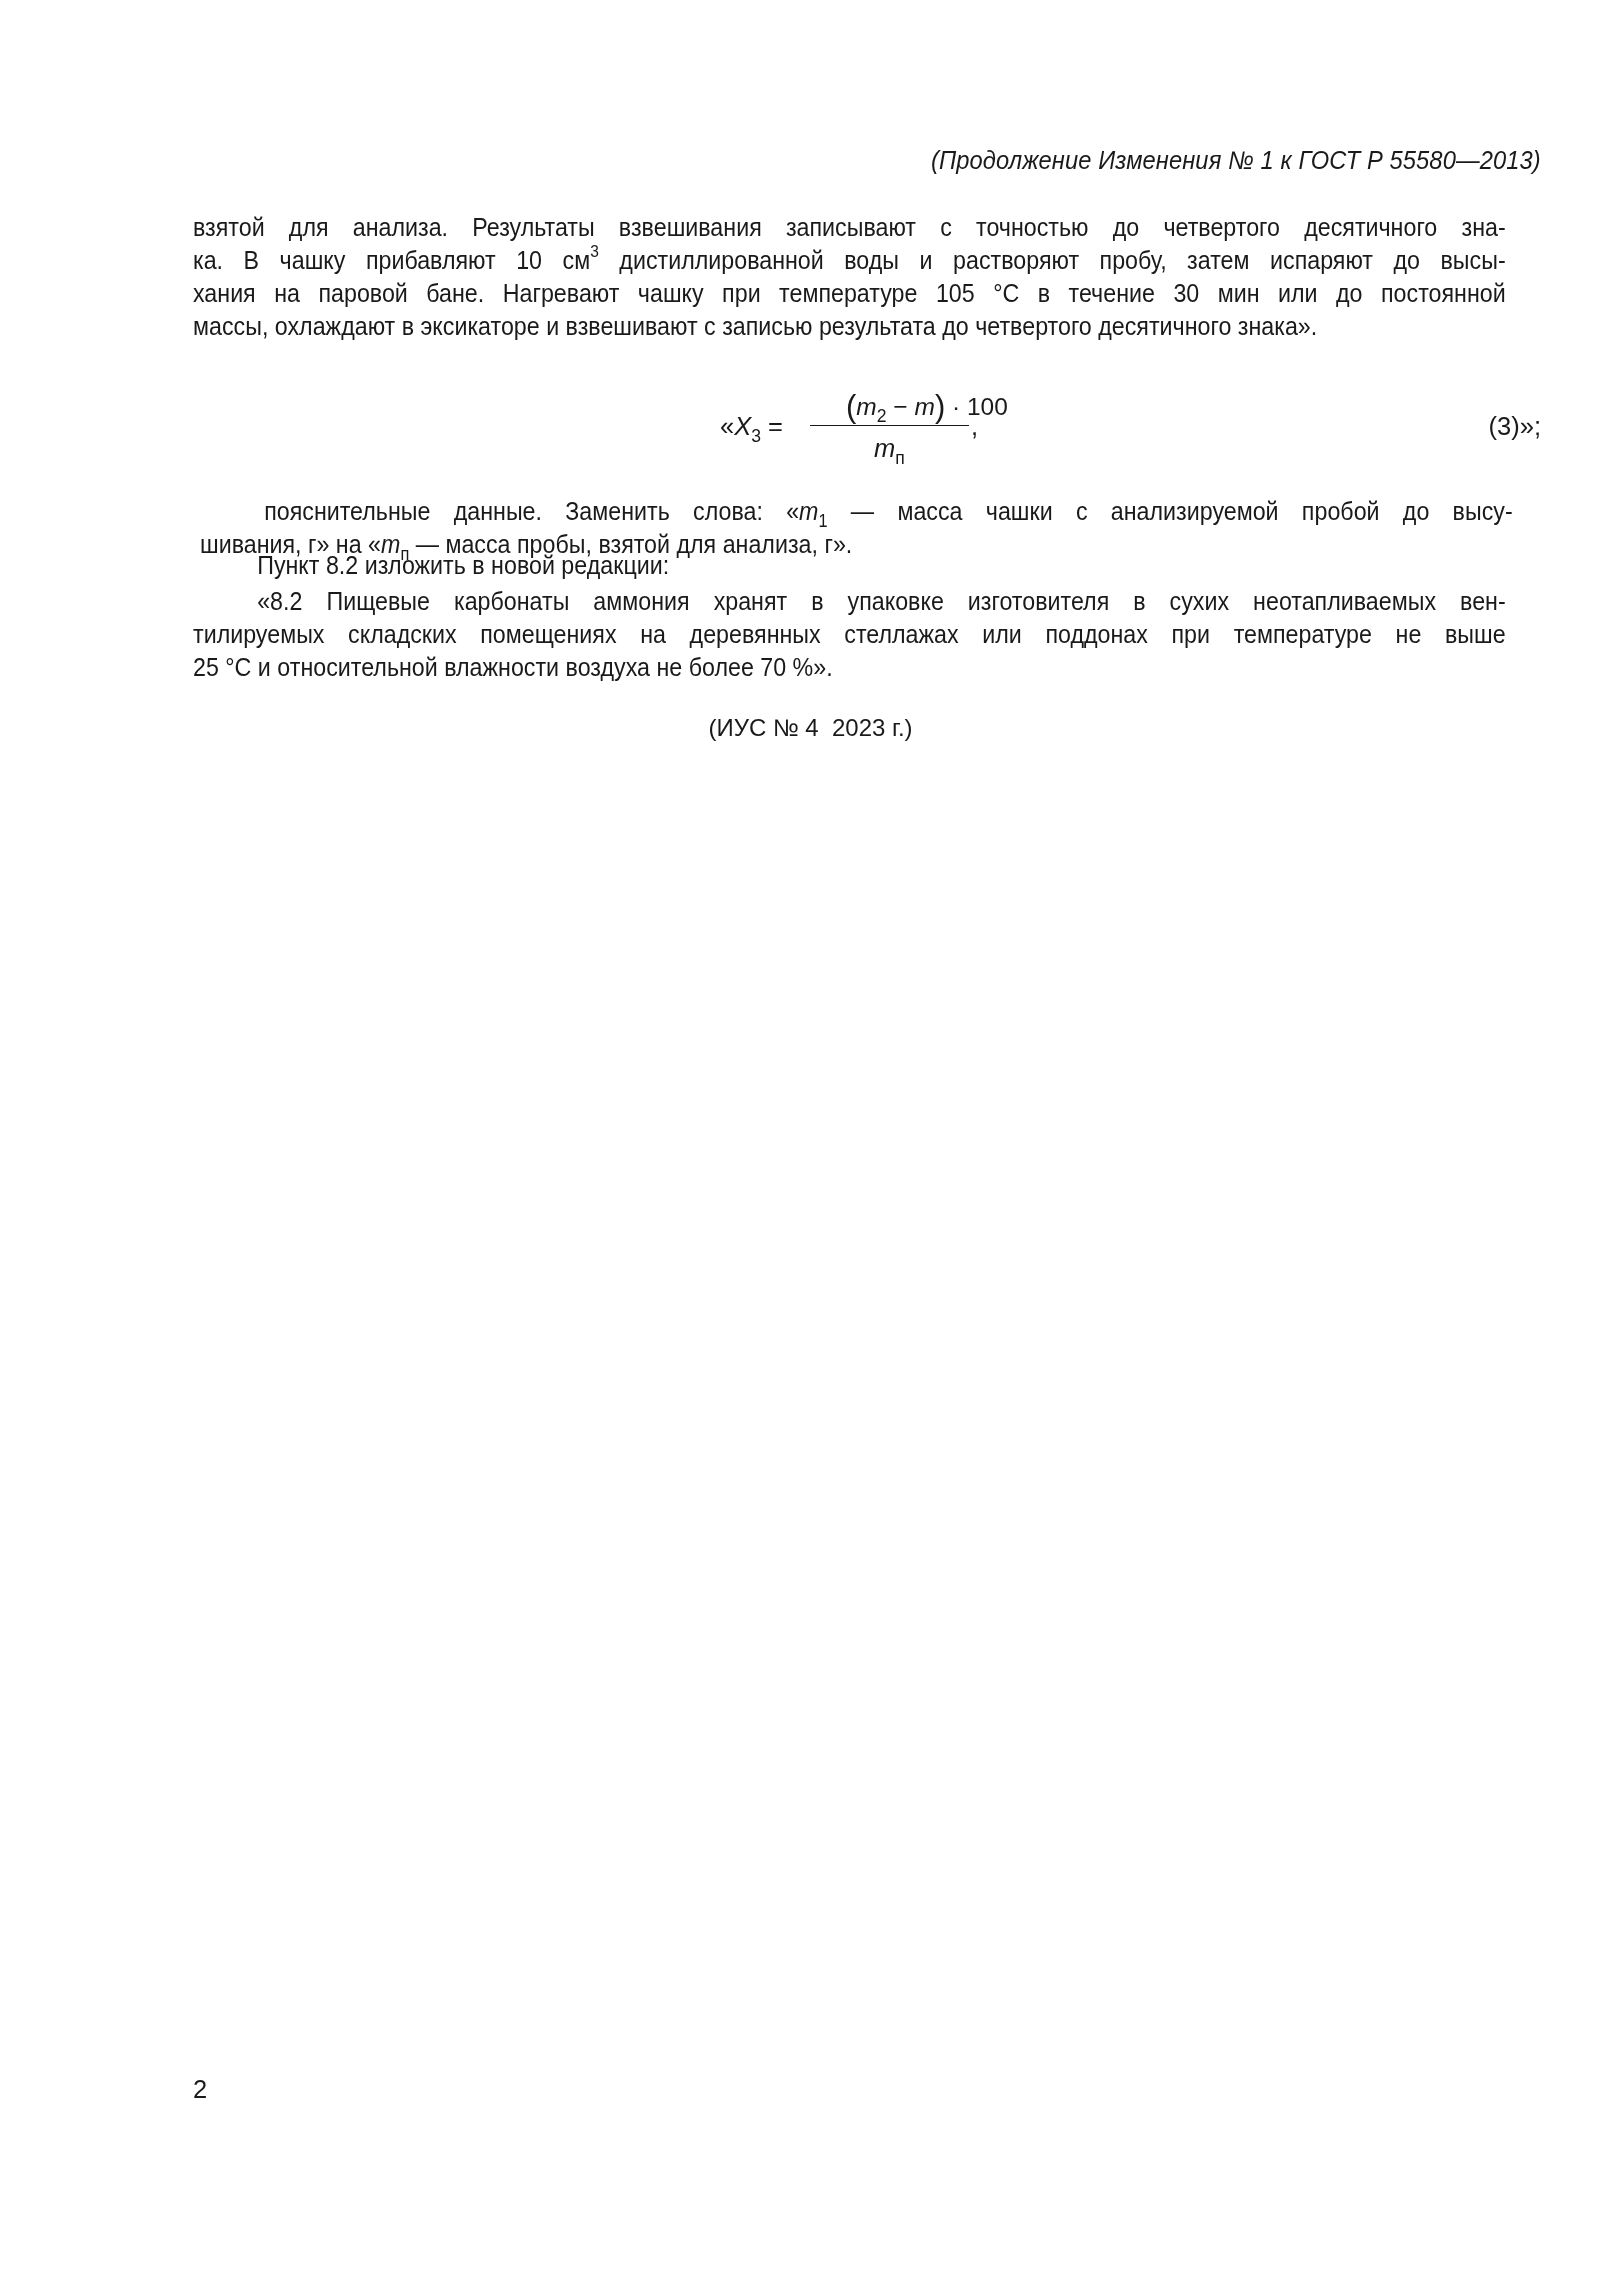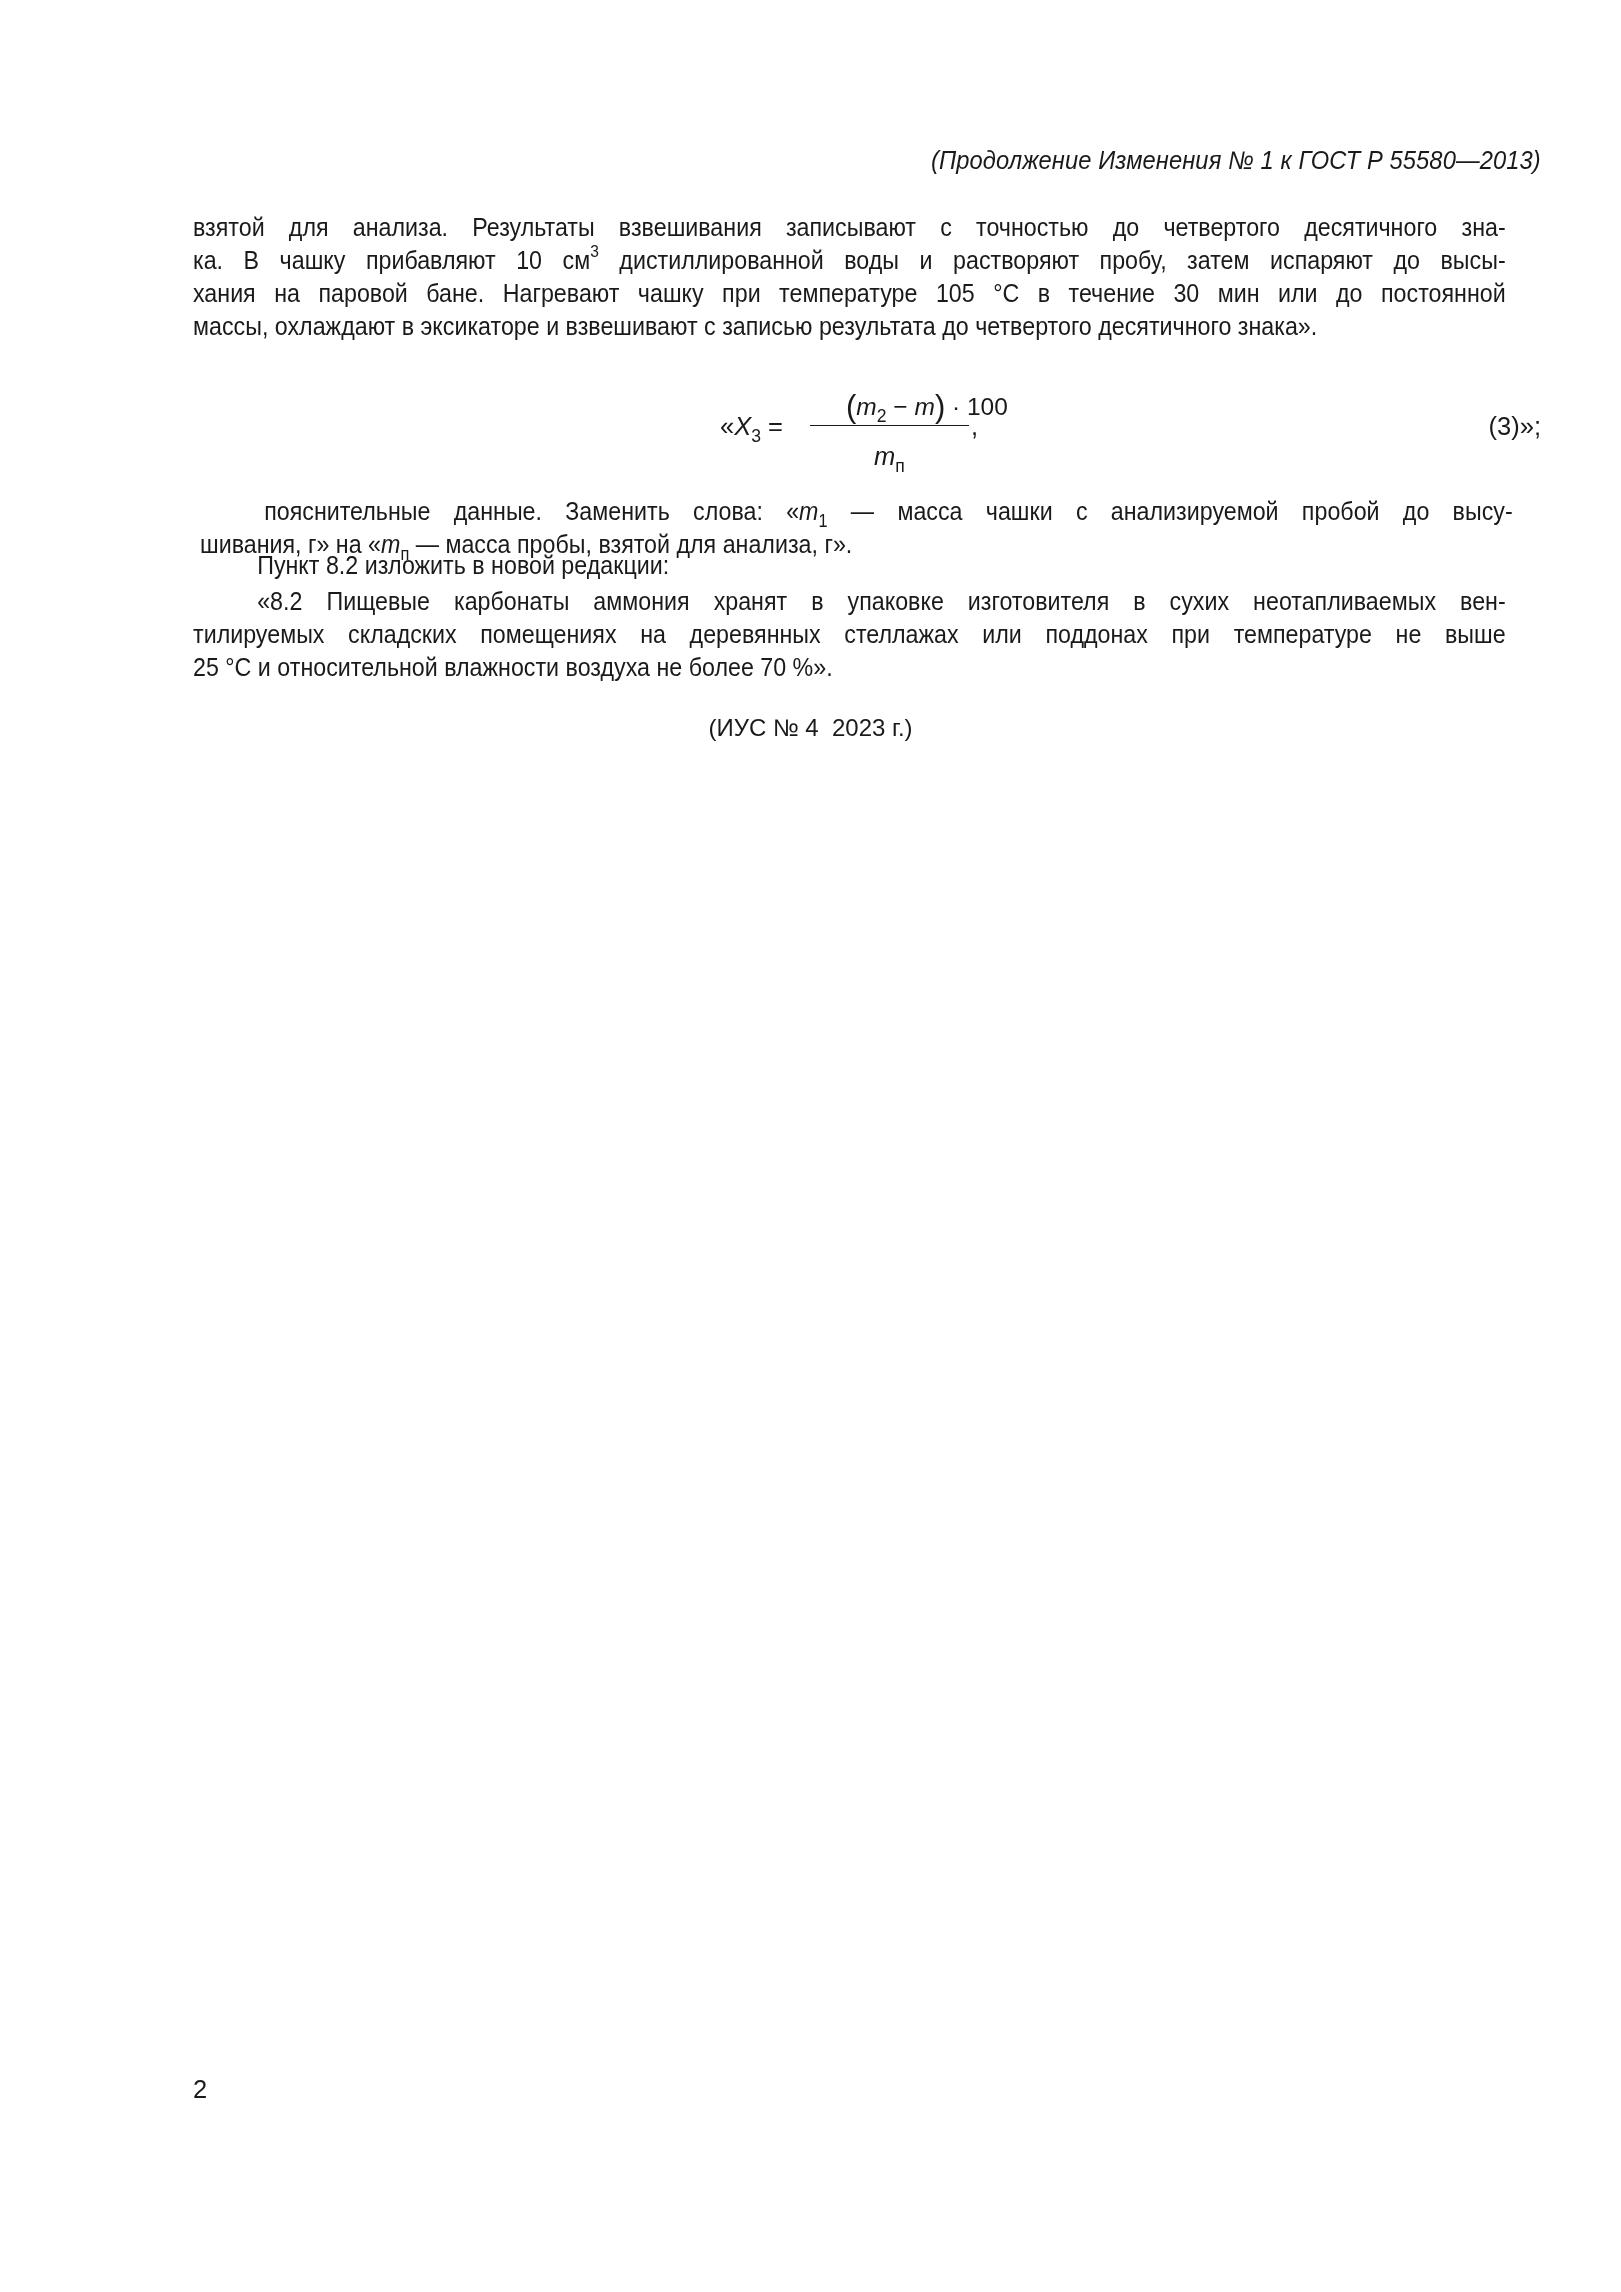--- a/index.html
+++ b/index.html
@@ -105,21 +105,21 @@
     }
     .formula .bar {
       position: absolute;
       left: 0; top: 40px;
       width: 159px;
       height: 0;
       border-top: 1.6px solid #1a1a1a;
     }
     .formula .den {
       position: absolute;
-      left: 0; top: 57px;
+      left: 0; top: 49px;
       width: 159px;
       text-align: center;
       white-space: nowrap;
     }
     .formula .comma {
       position: absolute;
       left: 251px;
       top: 26.5px;
     }
     .paren {

